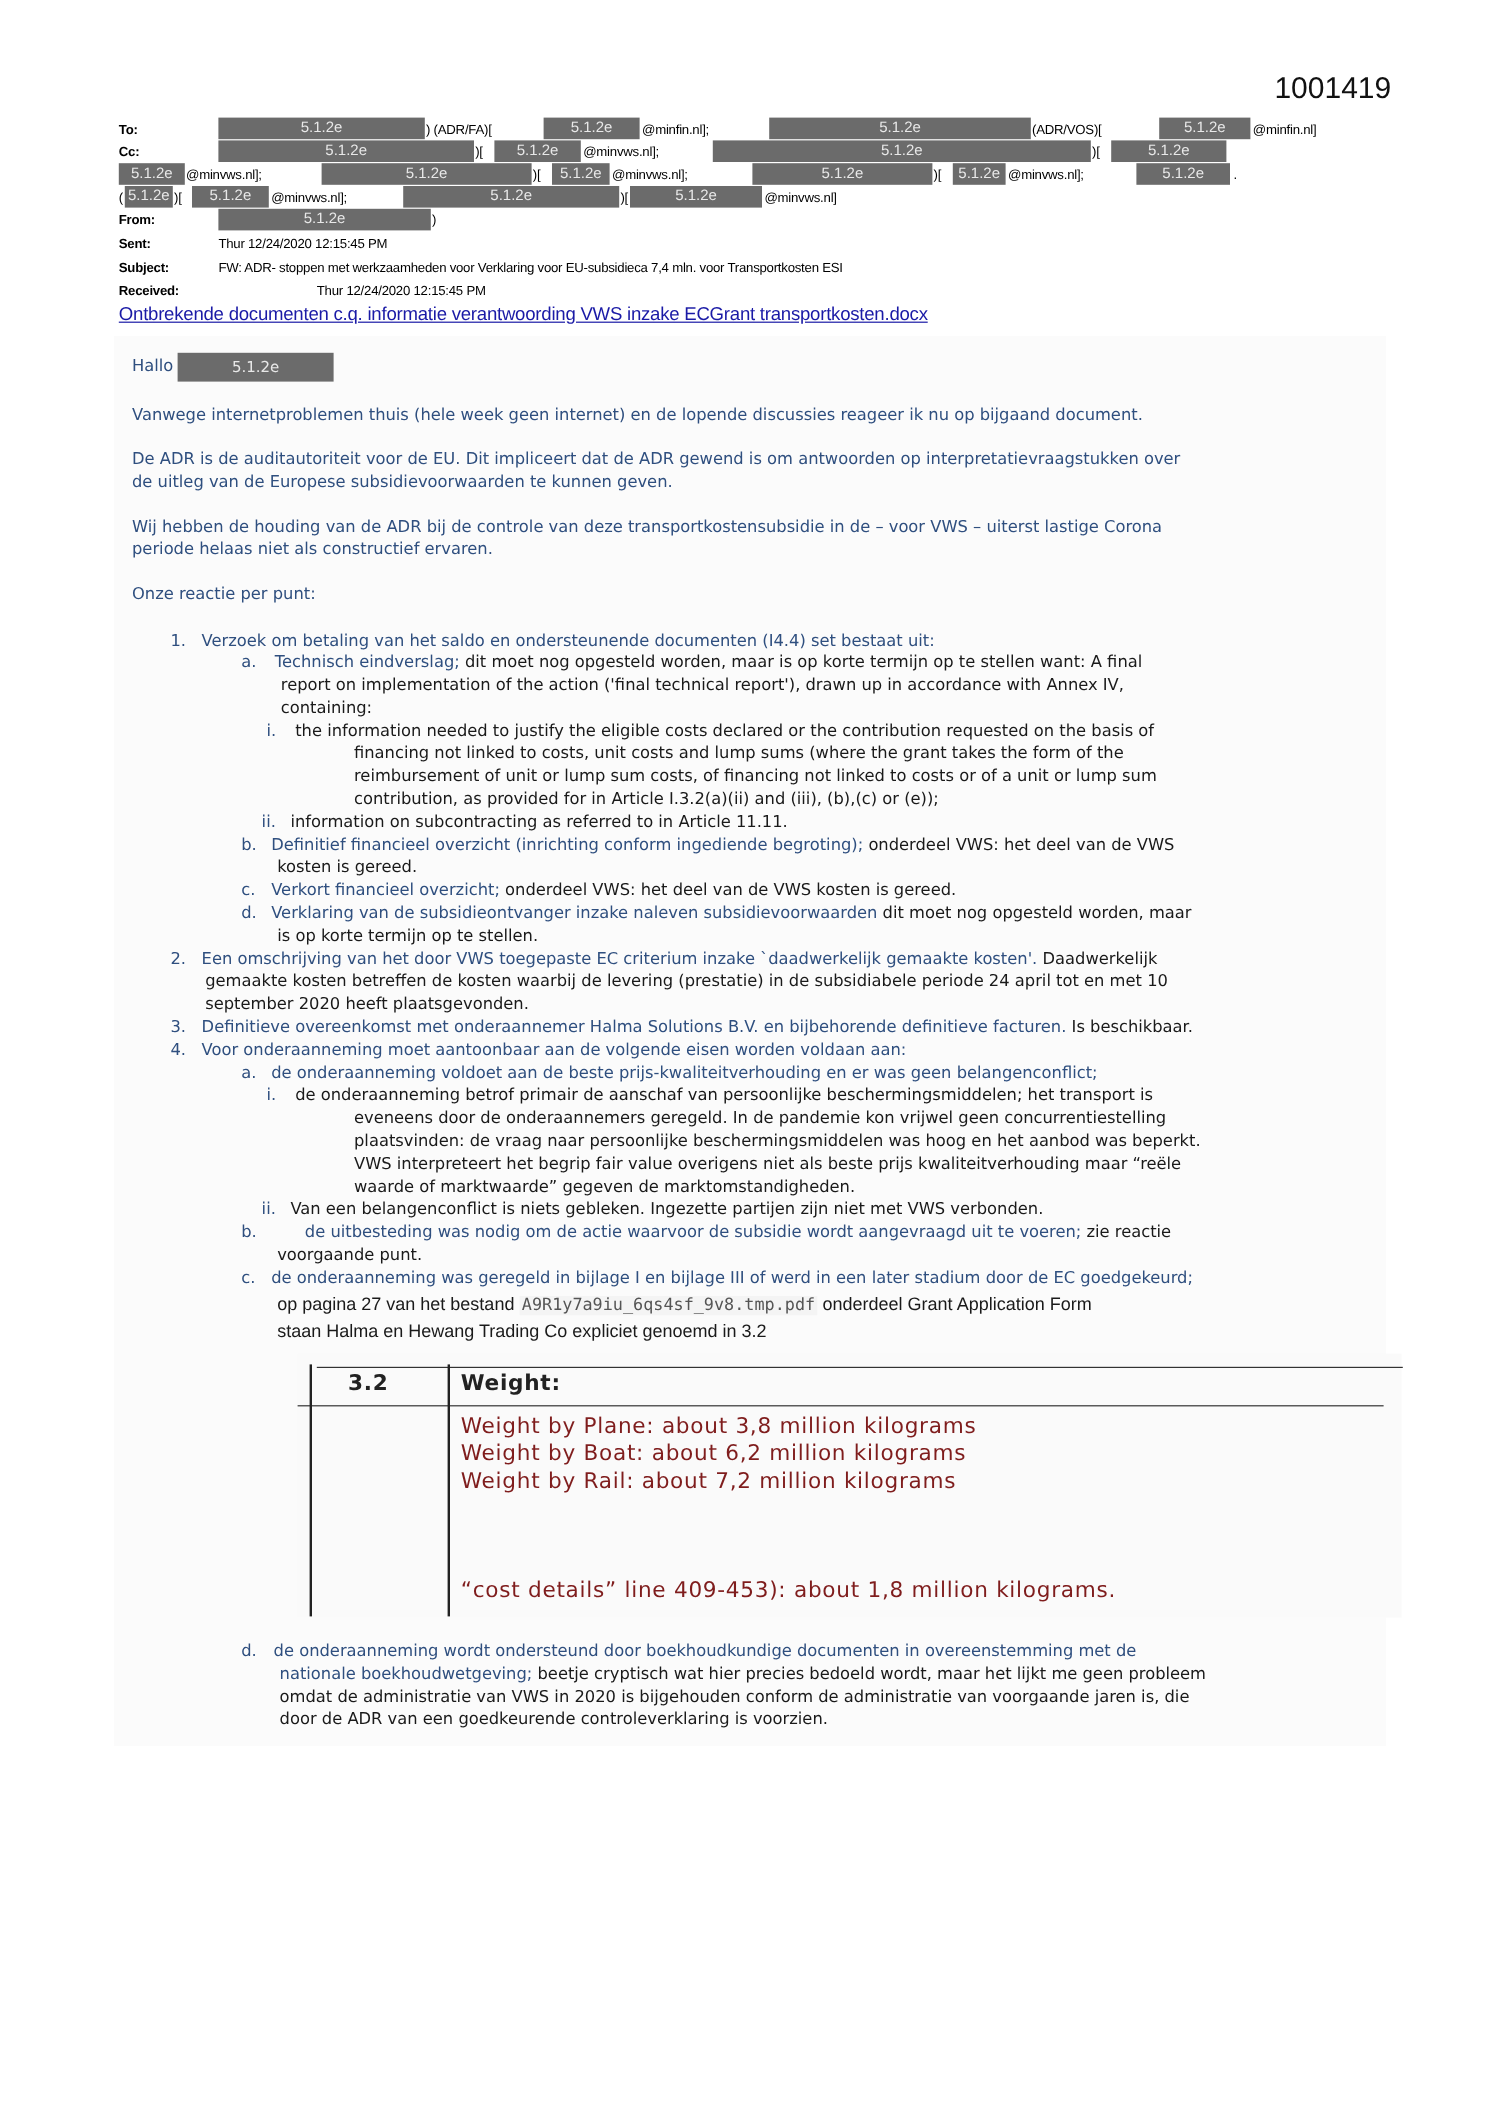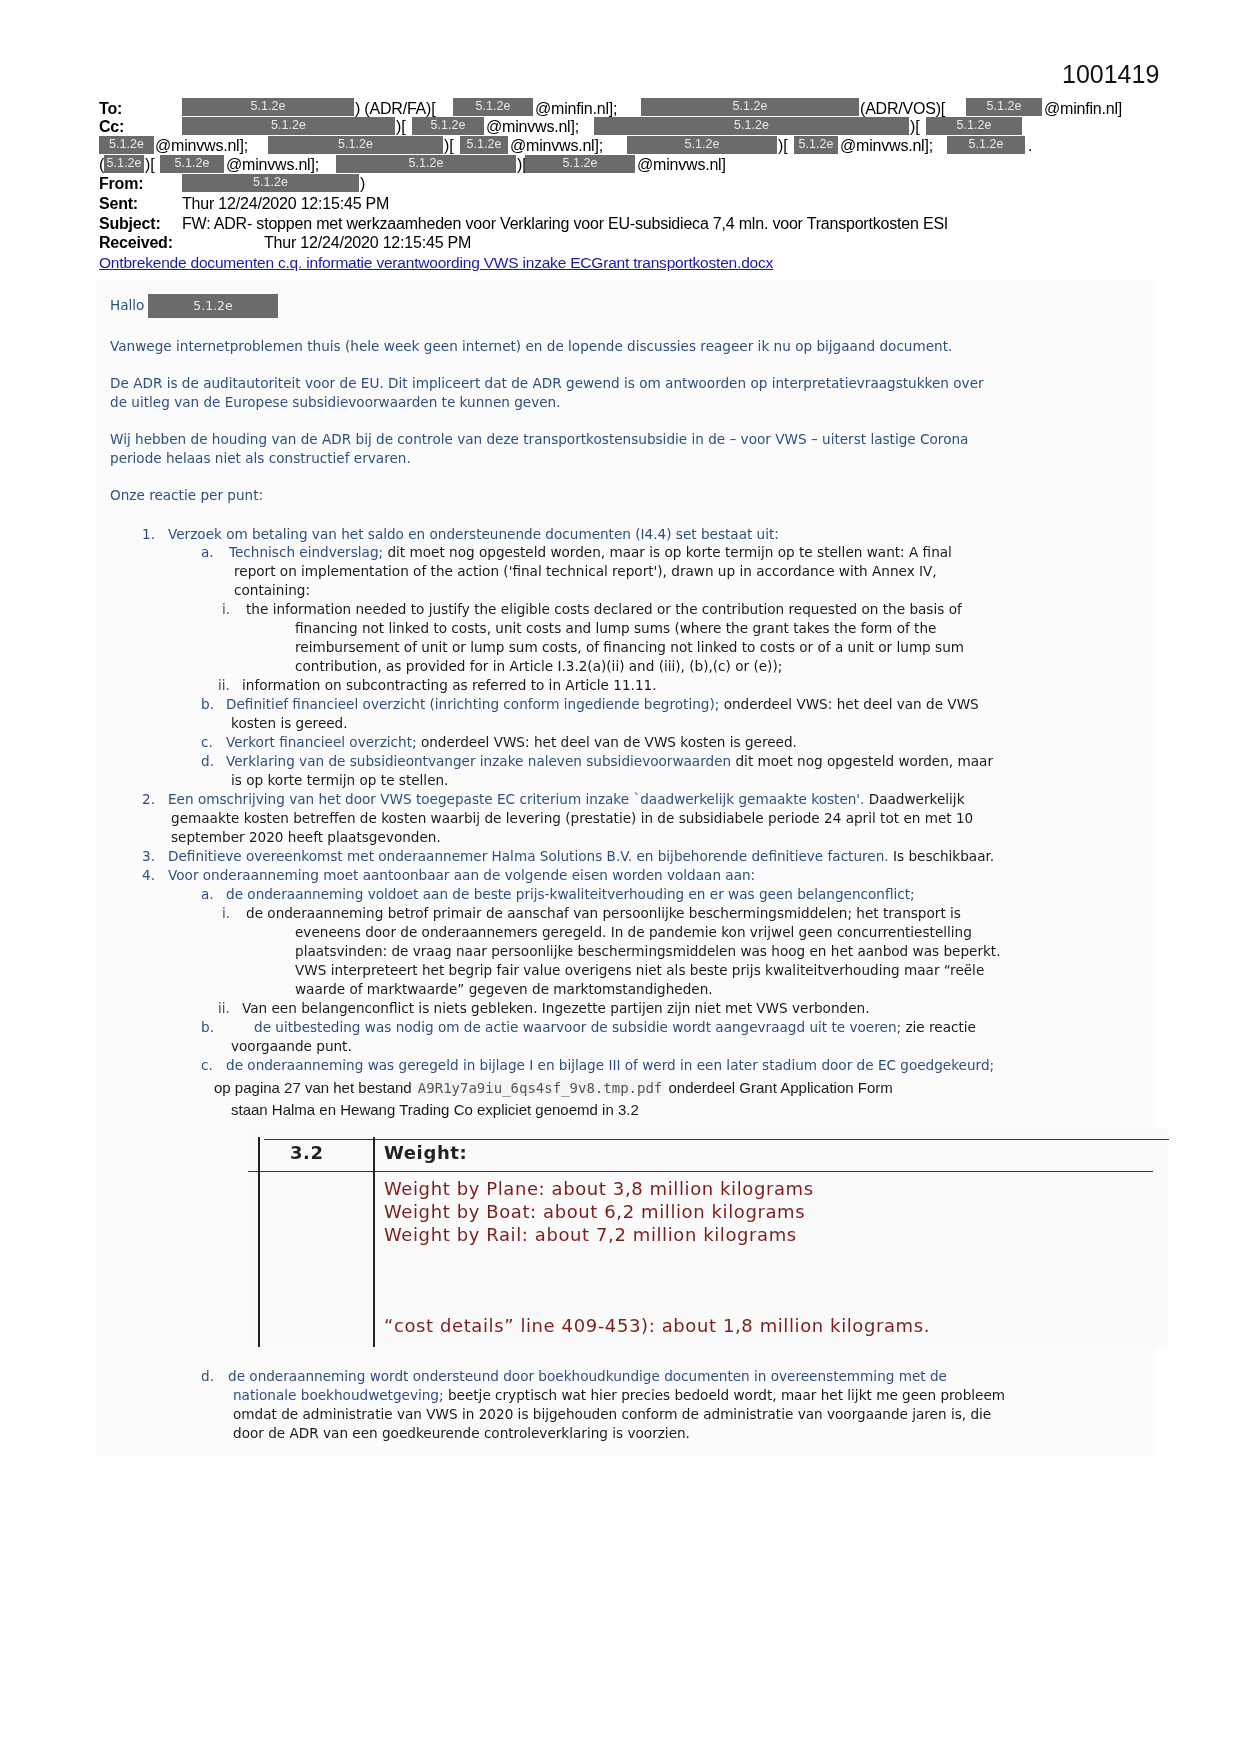--- a/index.html
+++ b/index.html
@@ -1,19 +1,19 @@
 <!DOCTYPE html>
 <html><head>
 <meta charset="utf-8">
 <style>
   html, body { margin:0; padding:0; background:#ffffff; }
   body { width:1241px; height:1754px; position:relative; overflow:hidden; font-family:"Liberation Sans", sans-serif; color:#000; }
   .abs { position:absolute; white-space:nowrap; }
   .docnum { font-family:"Liberation Sans", sans-serif; font-size:25px; color:#111; }
-  .hdr { font-family:"Liberation Sans", sans-serif; font-size:16px; line-height:18px; color:#000; letter-spacing:-0.2px; }
+  .hdr { font-family:"Liberation Sans", sans-serif; font-size:11px; line-height:18px; color:#000; letter-spacing:-0.2px; }
   .hdr b { font-weight:bold; }
   .red { display:inline-block; position:absolute; background:#6b6b6b; color:#e8e8e8; font-size:12.5px; text-align:center; height:18px; line-height:17px; }
   .link { color:#1a1aa6; text-decoration:underline; font-size:15.5px; }
   .body { font-family:"DejaVu Sans", sans-serif; font-size:13.6px; line-height:19px; }
   .blue { color:#2f4f7f; }
   .dark { color:#1a1a1a; }
   .ln { position:absolute; white-space:nowrap; }
   .snip { position:absolute; left:248px; top:1128px; width:920px; height:220px; background:#fafafa; }
   .snip .tbl-top { position:absolute; left:16px; top:11px; width:905px; border-top:1.5px solid #333; }
   .snip .tbl-h { position:absolute; left:0; top:43px; width:905px; border-top:1.5px solid #333; }
@@ -155,21 +155,21 @@
 
   <div class="ln blue" style="left:218px; top:999px;">ii.</div>
   <div class="ln dark" style="left:242px; top:999px;">Van een belangenconflict is niets gebleken. Ingezette partijen zijn niet met VWS verbonden.</div>
 
   <div class="ln blue" style="left:201px; top:1018px;">b.</div>
   <div class="ln" style="left:226px; top:1018px;margin-left:28px;"><span class="blue">de uitbesteding was nodig om de actie waarvoor de subsidie wordt aangevraagd uit te voeren;</span><span class="dark"> zie reactie</span></div>
   <div class="ln dark" style="left:231px; top:1037px;">voorgaande punt.</div>
 
   <div class="ln blue" style="left:201px; top:1056px;">c.</div>
   <div class="ln blue" style="left:226px; top:1056px;">de onderaanneming was geregeld in bijlage I en bijlage III of werd in een later stadium door de EC goedgekeurd;</div>
-  <div class="ln dark" style="left:214px; top:1078px; font-family:'Liberation Sans', sans-serif; font-size:15px;">
+  <div class="ln dark" style="left:231px; top:1078px; font-family:'Liberation Sans', sans-serif; font-size:15px;">
     <span>op pagina 27 van het bestand </span><span class="fname">A9R1y7a9iu_6qs4sf_9v8.tmp.pdf</span><span> onderdeel Grant Application Form</span>
   </div>
   <div class="ln dark" style="left:231px; top:1100px; font-family:'Liberation Sans', sans-serif; font-size:15px;">staan Halma en Hewang Trading Co expliciet genoemd in 3.2</div>
 </div>
 
 <div class="snip">
   <div class="tbl-top"></div>
   <div class="tbl-h"></div>
   <div class="vl1"></div>
   <div class="vl2"></div>

